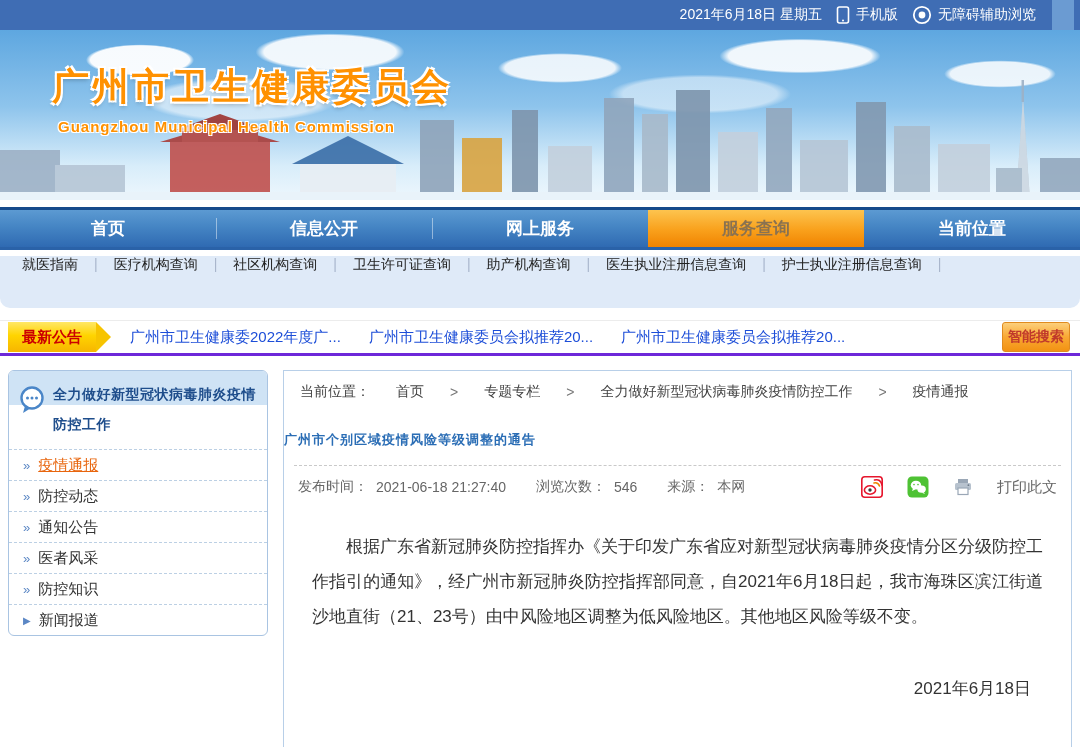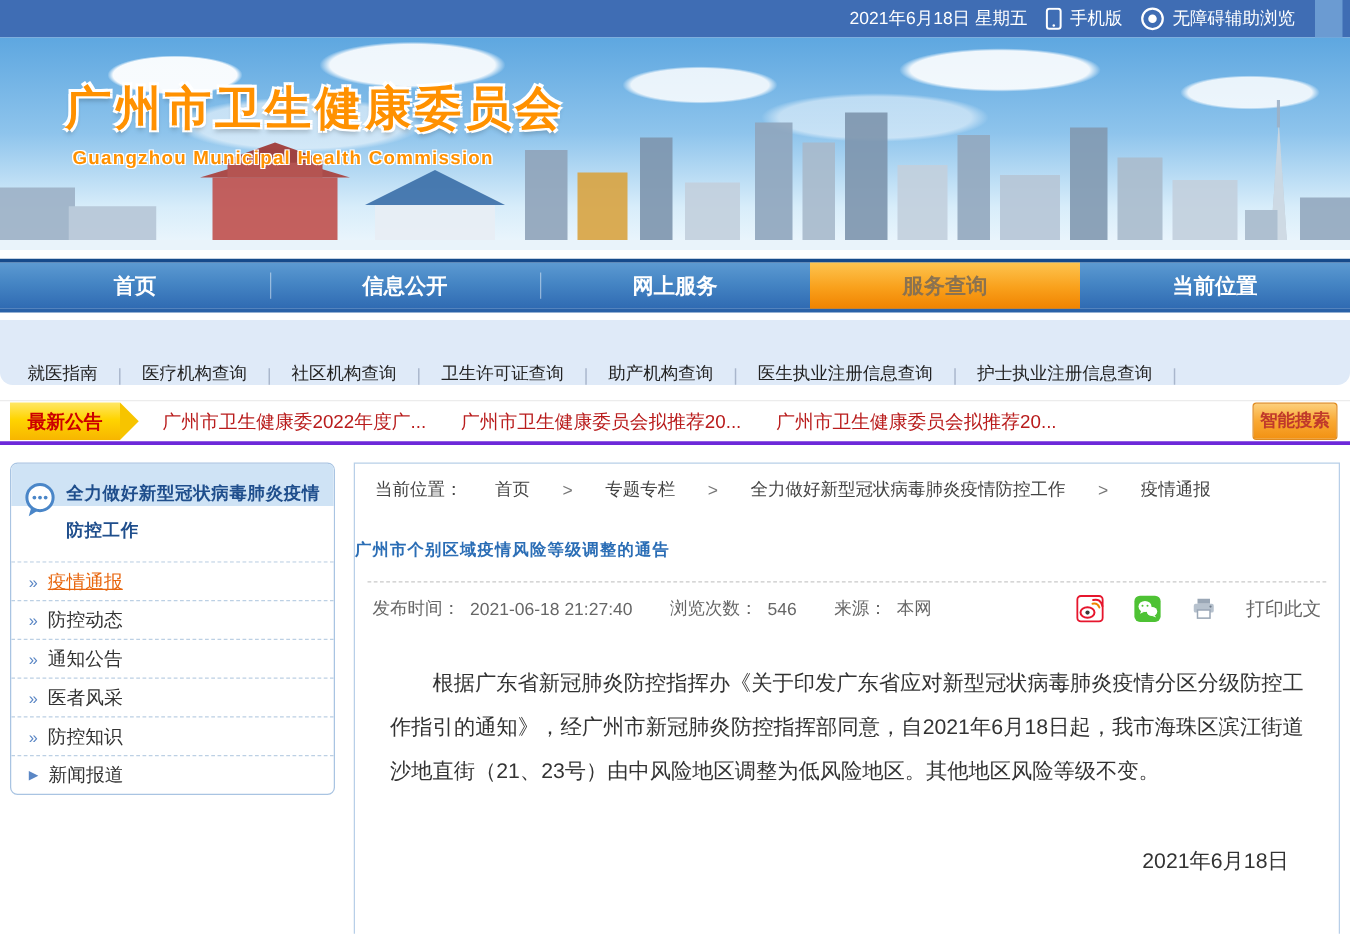--- a/index.html
+++ b/index.html
@@ -40,34 +40,34 @@
   .nav-tab { flex:1; display:flex; align-items:center; justify-content:center;
     color:#fff; font-size:17px; font-weight:bold; cursor:pointer; position:relative; }
   .nav-tab + .nav-tab::before { content:""; position:absolute; left:0; top:8px; bottom:8px;
     width:1px; background:rgba(255,255,255,.45); }
   .nav-tab.active { background:linear-gradient(#fdc44f 0%, #f9a01b 55%, #f08300 100%);
     color:#8a7250; }
   .nav-tab.active::before, .nav-tab.active + .nav-tab::before { display:none; }
 
   
   .subnav { margin:6px 0 0 0; height:52px; background:#dfeaf8; border-radius:0 0 10px 10px;
-    display:flex; align-items:flex-end; padding-left:22px; font-size:14px; color:#222; }
+    display:flex; align-items:flex-start; padding-left:22px; font-size:14px; color:#222; }
   .subnav a { color:#222; text-decoration:none; cursor:pointer; }
   .subnav .sep { color:#a9b6cc; margin:0 16px; }
 
   
   .tickerrow { margin-top:12px; height:36px; display:flex; align-items:center;
     border-top:1px solid #ececec; border-bottom:3px solid #6d28d9; background:#fff; }
   .badge { position:relative; margin-left:8px; height:30px; width:88px;
     background:linear-gradient(#ffe766, #ffd400 45%, #f7b500); display:flex; align-items:center;
     justify-content:center; color:#cc0000; font-weight:bold; font-size:15px; }
   .badge::after { content:""; position:absolute; right:-15px; top:0; border-top:15px solid transparent;
     border-bottom:15px solid transparent; border-left:15px solid #f7c400; }
   .ticker-items { display:flex; gap:28px; margin-left:34px; font-size:15px; color:#333; flex:1; }
-  .ticker-items a { color:#b91c1c; text-decoration:none; cursor:pointer; white-space:nowrap; }
+  .ticker-items a { color:#1d4ed8; text-decoration:none; cursor:pointer; white-space:nowrap; }
   .searchbox { display:flex; align-items:center; margin-right:10px; gap:6px; }
   .searchbox input { width:192px; height:28px; border:1px solid #9a9a9a; font-size:14px;
     padding:0 8px; color:#333; outline:none; }
   .searchbox input::placeholder { color:#8a8a8a; }
   .search-btn { width:68px; height:30px; border:1px solid #e08b1f; border-radius:3px;
     background:linear-gradient(#fccf7b, #f9a833 50%, #f29213); color:#c0392b; font-weight:bold;
     font-size:14px; cursor:pointer; font-family:inherit; }
 
   
   .main { display:flex; margin-top:14px; padding:0 8px; gap:15px; align-items:flex-start; }

